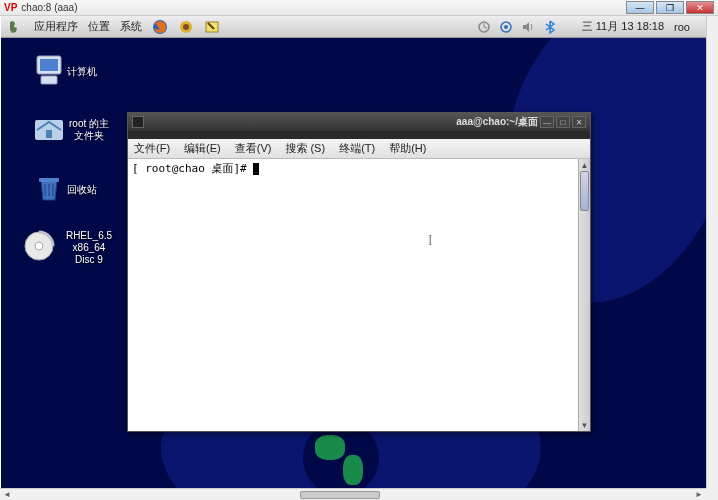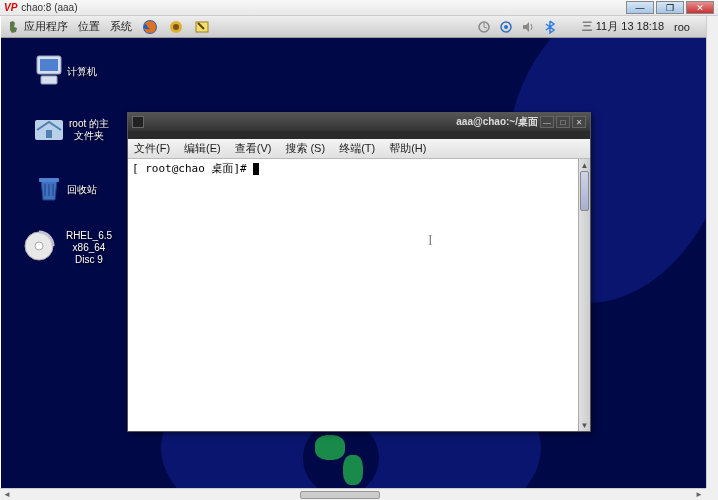--- a/index.html
+++ b/index.html
@@ -1,30 +1,30 @@
 <!DOCTYPE html>
 <html><head>
 <meta charset="utf-8">
 <style>
 * { margin: 0; padding: 0; box-sizing: border-box; }
 body { width: 718px; height: 500px; overflow: hidden; font-family: "Microsoft YaHei", sans-serif; background: #fff; position: relative; }
 
 .outer-titlebar { height: 16px; background: linear-gradient(to bottom, #f8f8f8, #e8e8e8); border-bottom: 1px solid #ccc; display: flex; align-items: center; padding: 0 4px; font-size: 10px; }
-.outer-titlebar .vp { color: #d00; font-weight: bold; margin-right: 4px; font-style: italic; }
+.outer-titlebar .vp { color: #d00; font-weight: bold; margin-right: 4px; }
 .outer-titlebar .title { color: #333; flex: 1; }
 .outer-titlebar .win-btns { display: flex; gap: 2px; }
 .outer-titlebar .win-btn { width: 28px; height: 13px; border: 1px solid #888; font-size: 9px; display: flex; align-items: center; justify-content: center; }
 .outer-titlebar .win-btn.min { background: linear-gradient(to bottom, #d7e6f5, #a6c7e6); }
 .outer-titlebar .win-btn.max { background: linear-gradient(to bottom, #d7e6f5, #a6c7e6); }
 .outer-titlebar .win-btn.close { background: linear-gradient(to bottom, #e89090, #c83030); color: #fff; }
 
 .viewport { position: absolute; top: 16px; left: 1px; right: 12px; bottom: 12px; background: #000030; overflow: hidden; }
 
 .gnome-panel { height: 22px; background: linear-gradient(to bottom, #eee, #ccc); border-bottom: 1px solid #999; display: flex; align-items: center; padding: 0 6px; font-size: 11px; color: #222; }
-.gnome-panel .menu-item { margin-right: 10px; display: flex; align-items: center; gap: 3px; }
+.gnome-panel .menu-item { margin-right: 10px; display: flex; align-items: center; gap: 13px; }
 .gnome-panel .spacer { flex: 1; }
 .gnome-panel .tray { display: flex; align-items: center; gap: 8px; }
 .gnome-panel .clock { margin-left: 25px; color: #222; }
 .tray-icon { width: 14px; height: 14px; display: flex; align-items: center; justify-content: center; }
 
 .desktop { position: absolute; top: 22px; left: 0; right: 0; bottom: 0; background: #000848; overflow: hidden; }
 .shape1 { position: absolute; top: -40px; right: -20px; width: 220px; height: 310px; background: #0a1570; border-radius: 50% 40% 60% 50%; transform: rotate(15deg); }
 .shape2 { position: absolute; bottom: -60px; left: 160px; width: 380px; height: 200px; background: #0a1570; border-radius: 50%; }
 .earth { position: absolute; bottom: -10px; left: 300px; width: 80px; height: 80px; border-radius: 50%; background: #000848; border: 2px solid #0a1570; overflow: hidden; }
 .earth .land { position: absolute; background: #1a8a4a; border-radius: 40%; }

